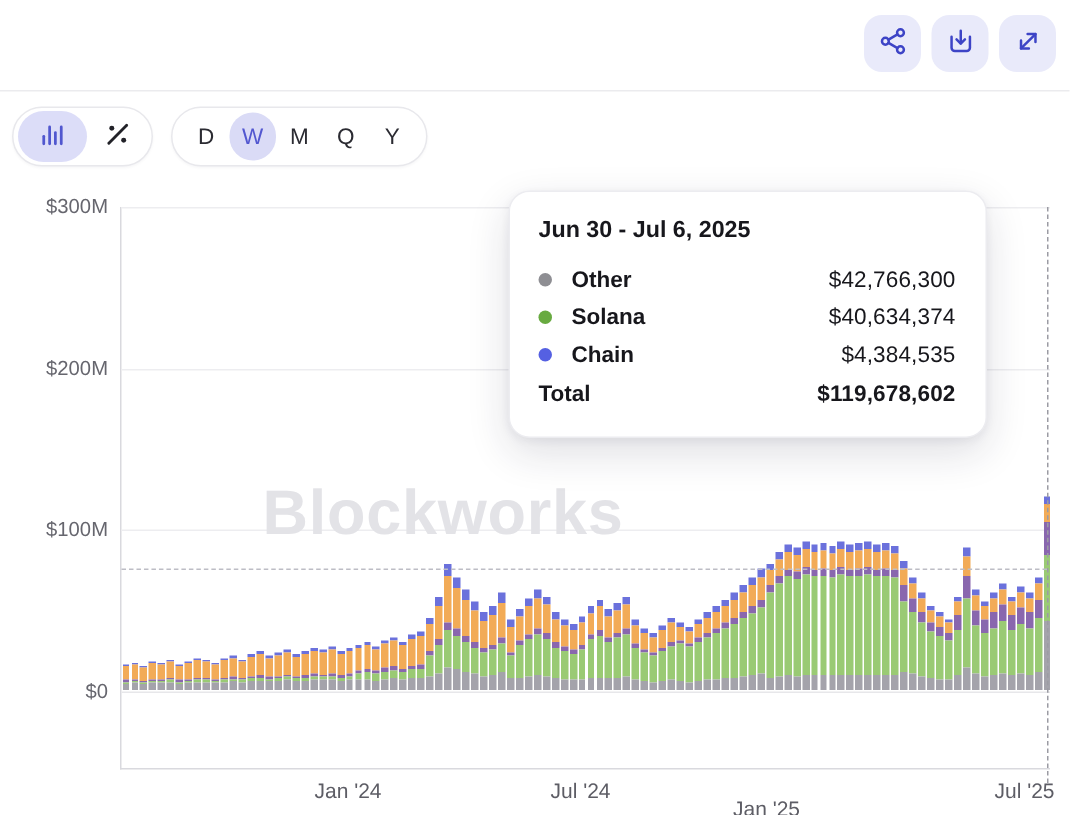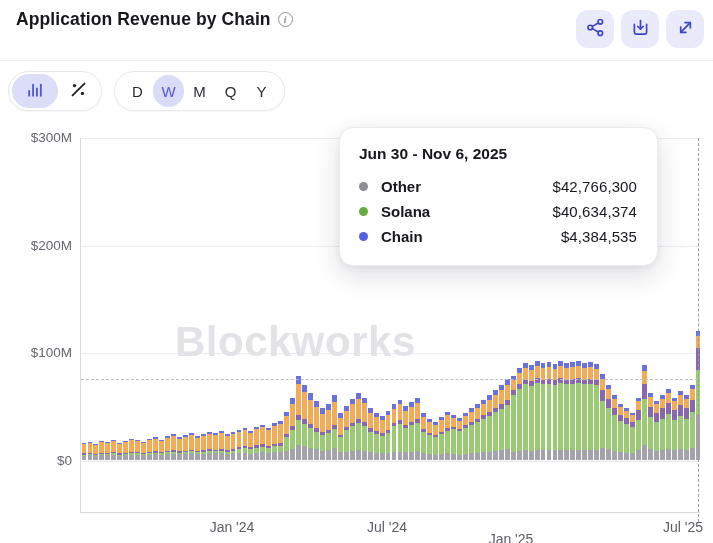--- a/index.html
+++ b/index.html
@@ -61,24 +61,20 @@
   .tt-dot { width:9px; height:9px; border-radius:50%; margin-right:13px; flex:0 0 auto; }
   .tt-label { font-weight:700; }
   .tt-value { margin-left:auto; font-weight:400; letter-spacing:.1px; }
   .tt-row.total .tt-label { font-weight:700; }
   .tt-row.total .tt-value { font-weight:700; }
 </style>
 </head>
 <body>
 
 <div class="header">
-  <div class="title-row">
-    <div class="title">Application Revenue by Chain</div>
-    <div class="info-icon">i</div>
-  </div>
   <div class="actions">
     <button class="icon-btn">
       <span>
         <svg width="21" height="21" viewBox="0 0 24 24">
           <circle cx="17.5" cy="5.5" r="2.6"></circle>
             <circle cx="6" cy="12" r="2.6"></circle>
             <circle cx="17.5" cy="18.5" r="2.6"></circle>
           <line x1="8.4" y1="10.7" x2="15.2" y2="6.8"></line>
             <line x1="8.4" y1="13.3" x2="15.2" y2="17.2"></line>
         </svg>
@@ -887,32 +883,36 @@
     <div class="crosshair" style="left: 616.519px;"></div>
   </div>
   <div id="xlabels">
       <div class="xlabel" style="left: 232.019px;">Jan '24</div>
       <div class="xlabel" style="left: 387.019px;">Jul '24</div>
       <div class="xlabel" style="left: 511px; margin-top: 12px;">Jan '25</div>
       <div class="xlabel" style="left: 697.019px; transform: translateX(-85%);">Jul '25</div>
     </div>
 
   <div class="tooltip">
-    <div class="tt-title">Jun 30 - Nov 6, 2025</div>
+    <div class="tt-title">Jun 30 - Jul 6, 2025</div>
     <div id="tt-rows">
         <div class="tt-row">
           <span class="tt-dot" style="background:#8e8e93"></span>
           <span class="tt-label">Other</span>
           <span class="tt-value">$42,766,300</span>
         </div>
         <div class="tt-row">
           <span class="tt-dot" style="background:#68aa40"></span>
           <span class="tt-label">Solana</span>
           <span class="tt-value">$40,634,374</span>
         </div>
         <div class="tt-row">
           <span class="tt-dot" style="background:#5560e2"></span>
           <span class="tt-label">Chain</span>
           <span class="tt-value">$4,384,535</span>
         </div>
       </div>
+    <div class="tt-row total" style="margin-top: 1px;">
+      <span class="tt-label">Total</span>
+      <span class="tt-value">$119,678,602</span>
+    </div>
   </div>
 </div>
 
 </body></html>

